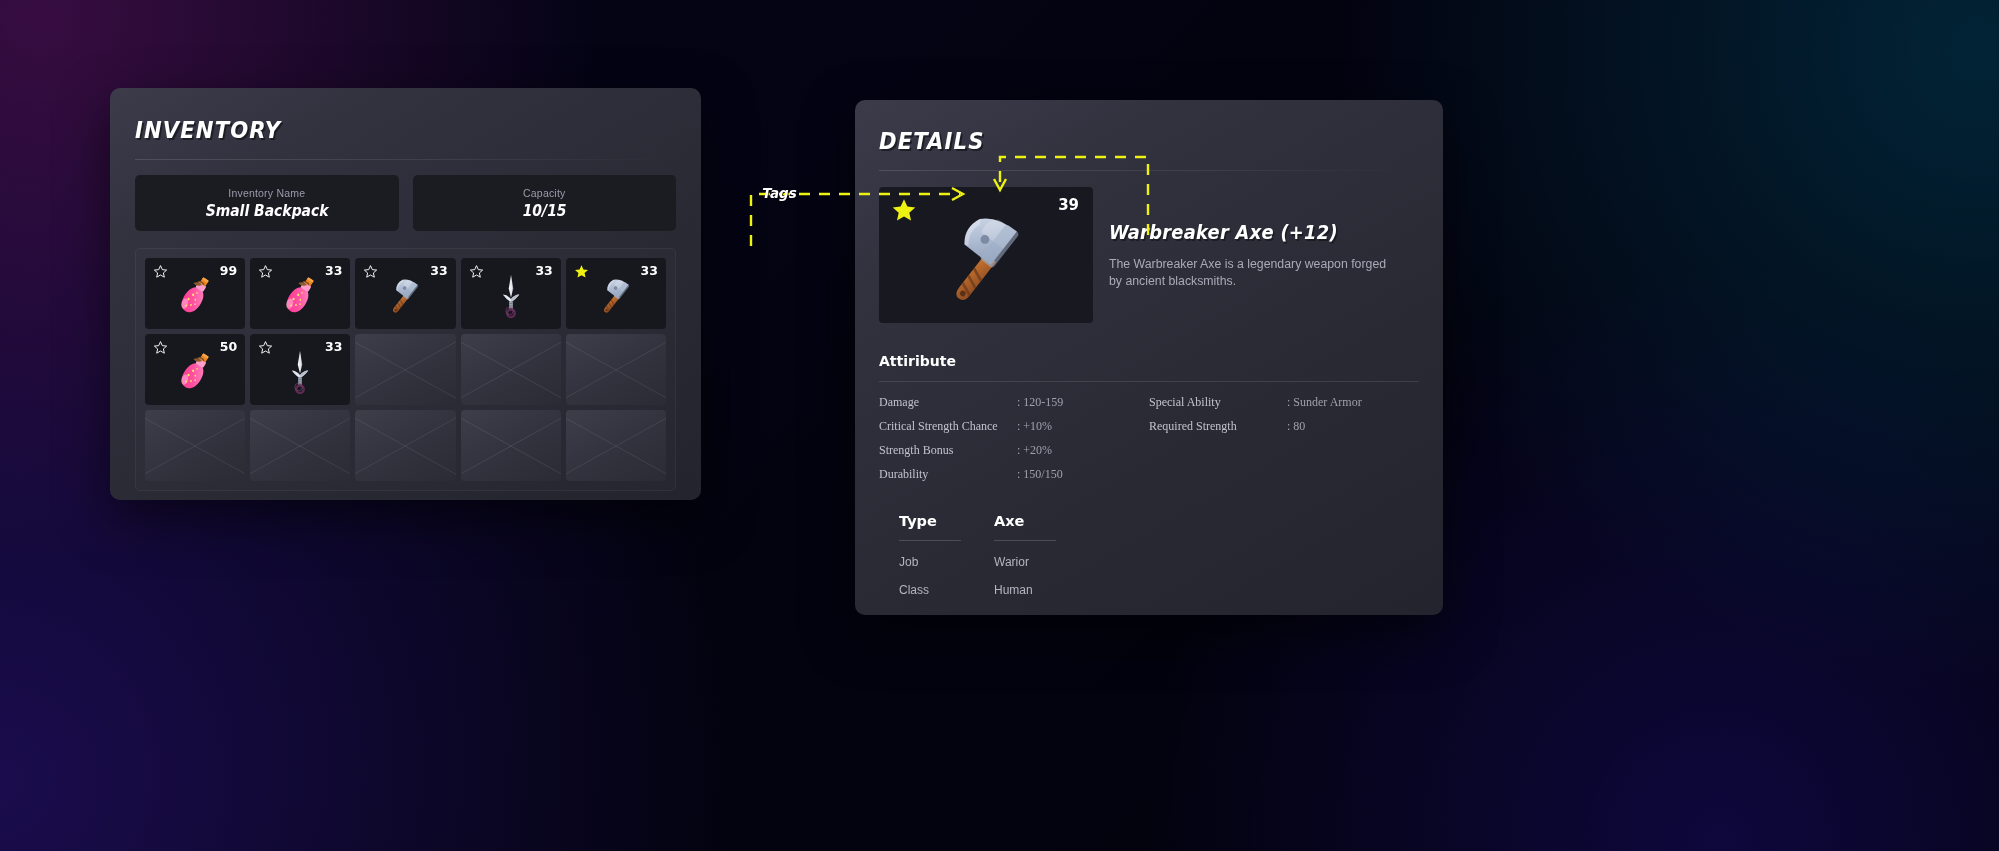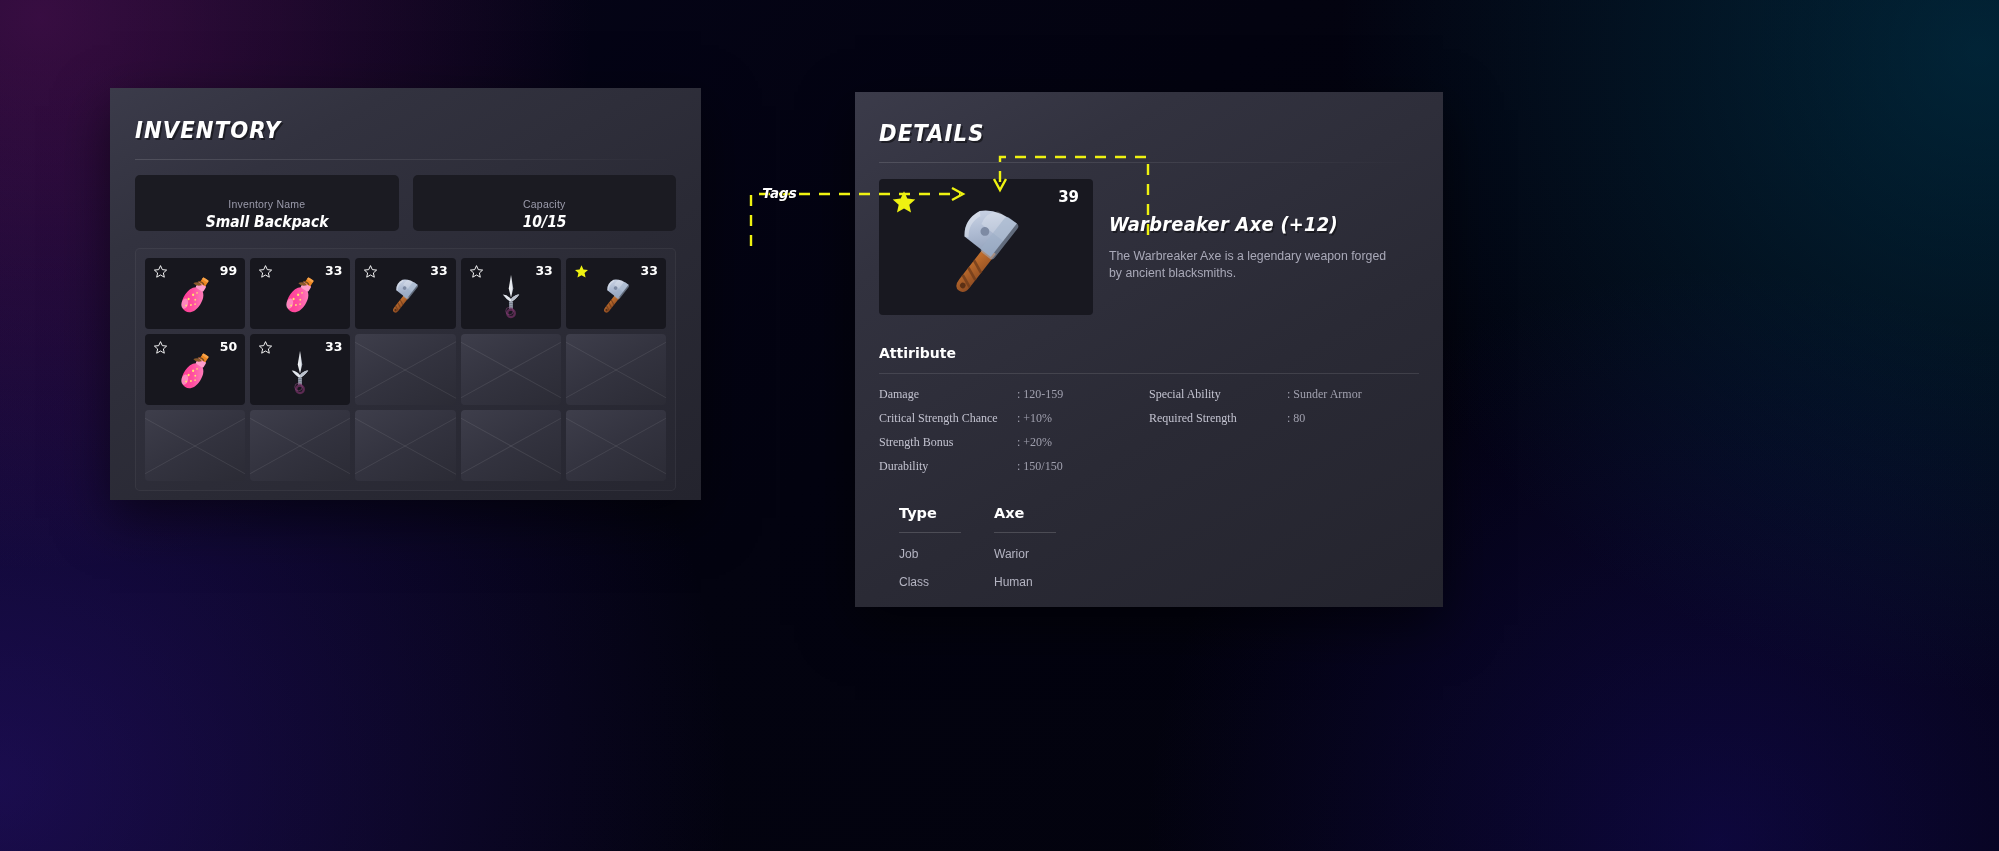--- a/index.html
+++ b/index.html
@@ -13,30 +13,30 @@
       radial-gradient(circle at 0% 92%, rgba(70,30,190,0.34) 0%, rgba(70,30,190,0.0) 34%),
       radial-gradient(circle at 99% 6%, rgba(0,90,120,0.38) 0%, rgba(0,90,120,0.0) 30%),
       radial-gradient(circle at 86% 99%, rgba(40,20,170,0.30) 0%, rgba(40,20,170,0.0) 30%),
       linear-gradient(135deg, #05041a 0%, #030310 45%, #02020c 100%);
     position: relative;
   }
 
   
   .panel {
     position: absolute;
-    border-radius: 0;
+    border-radius: 10px;
     background: linear-gradient(150deg, #3b3b4a 0%, #32323f 22%, #2a2a35 60%, #24242e 100%);
     box-shadow: 0 18px 50px rgba(0,0,0,0.55);
   }
   #inventory-panel {
     left: 110px; top: 88px; width: 591px; height: 412px;
     padding: 0 25px;
   }
   #details-panel {
-    left: 855px; top: 92px; width: 588px; height: 515px;
+    left: 855px; top: 100px; width: 588px; height: 515px;
     padding: 0 24px;
   }
 
   .panel-title {
     font-family: "DejaVu Sans", "Liberation Sans", sans-serif;
     font-weight: 700; font-style: italic;
     letter-spacing: 1.2px;
     color: #ffffff;
     font-size: 23px;
     text-shadow: 2px 2px 0 rgba(0,0,0,0.45);
@@ -52,21 +52,21 @@
   }
 
   
   .meta-row { display: flex; gap: 14px; margin-top: 15px; }
   .meta-box {
     flex: 1;
     background: #1b1b22;
     border-radius: 5px;
     height: 56px;
     display: flex; flex-direction: column;
-    align-items: center; justify-content: flex-end;
+    align-items: center; justify-content: center;
   }
   .meta-label {
     font-size: 10.5px; color: #9b9bab; letter-spacing: .2px;
     margin-bottom: 3px;
   }
   .meta-value {
     font-family: "DejaVu Sans", "Liberation Sans", sans-serif;
     font-weight: 700; font-style: italic; font-size: 15px;
     color: #ffffff; transform: scaleX(0.93);
   }

